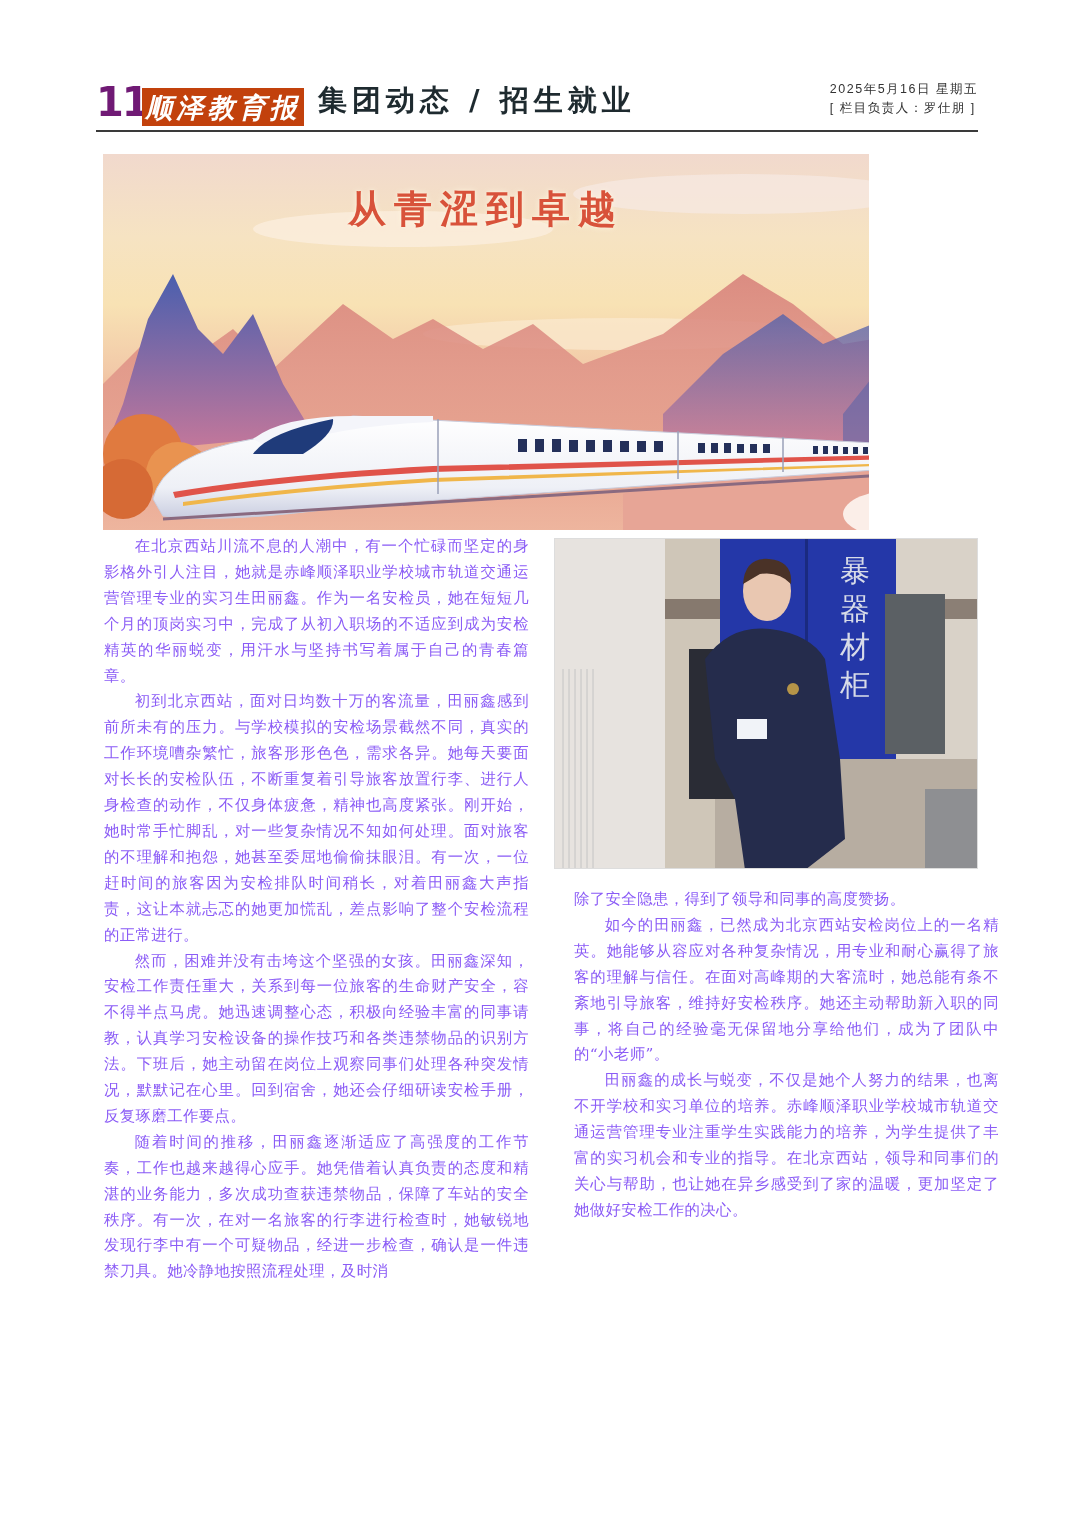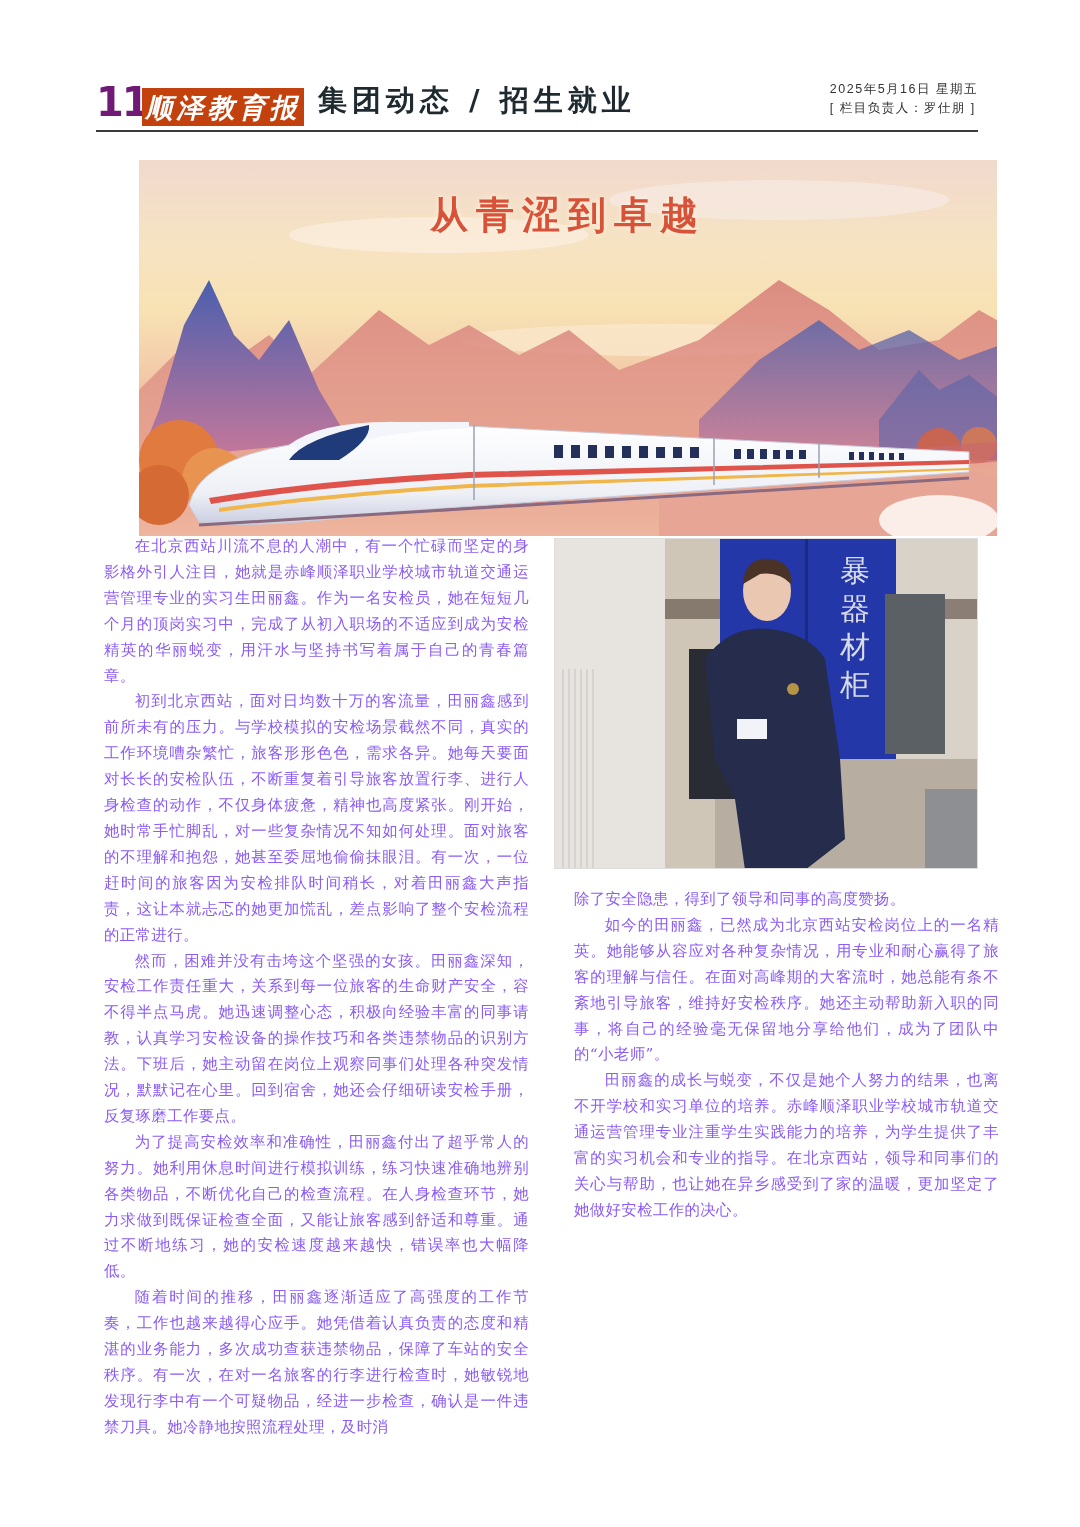--- a/index.html
+++ b/index.html
@@ -6,22 +6,22 @@
   html, body { width: 1080px; height: 1527px; background: #ffffff; overflow: hidden; }
   body { font-family: "DejaVu Serif", "Liberation Serif", serif; color: #2a2a2a; position: relative; }
 
   .masthead { position: absolute; left: 96px; top: 78px; width: 882px; height: 52px; }
   .page-num { position: absolute; left: 0; top: 4px; font-family: "DejaVu Sans", sans-serif; font-weight: bold; font-size: 40px; line-height: 40px; color: #701a75; letter-spacing: -2px; }
   .logo { position: absolute; left: 46px; top: 10px; width: 162px; height: 38px; background: #c2410c; color: #fff; font-family: "DejaVu Serif", serif; font-size: 27px; line-height: 40px; text-align: center; letter-spacing: 4px; font-style: italic; font-weight: bold; }
   .section { position: absolute; left: 222px; top: 4px; font-family: "DejaVu Sans", sans-serif; font-weight: bold; font-size: 29px; line-height: 36px; letter-spacing: 5px; color: #1e2a2f; }
   .date-block { position: absolute; right: 0; top: 2px; text-align: left; font-family: Liberation Sans, sans-serif; font-size: 12.5px; line-height: 19px; color: #333; letter-spacing: 1.5px; }
   .rule { position: absolute; left: 96px; top: 130px; width: 882px; height: 2px; background: #3a3a3a; }
 
-  .banner { position: absolute; left: 103px; top: 160px; width: 858px; height: 376px; overflow: hidden;
-    background: linear-gradient(180deg, #f1d9cd 0%, #f6e3c2 22%, #f8e2b4 40%, #f2c9a8 58%, #e9a888 72%, #e69a82 86%, #e7a392 100%); margin-left: 36px; }
+  .banner { position: absolute; left: 103px; top: 154px; width: 766px; height: 376px; overflow: hidden;
+    background: linear-gradient(180deg, #f1d9cd 0%, #f6e3c2 22%, #f8e2b4 40%, #f2c9a8 58%, #e9a888 72%, #e69a82 86%, #e7a392 100%); }
   .banner svg { position: absolute; left: 0; top: 0; }
   .banner-title { position: absolute; left: 0; width: 100%; text-align: center; font-family: "DejaVu Sans", sans-serif; font-weight: bold; color: #d8523a; text-shadow: 0 0 6px rgba(255,245,225,.9), 0 0 2px #fff3df; }
   .t1 { top: 30px; font-size: 38px; letter-spacing: 8px; }
   .t2 { top: 104px; font-size: 38px; letter-spacing: 6px; }
 
   .col { position: absolute; font-size: 15.4px; line-height: 25.9px; color: #8b5cf6; text-align: justify; letter-spacing: 0.4px; }
   .col p { text-indent: 2em; }
   .col p.cont { text-indent: 0; }
   .col-left { left: 104px; top: 534px; width: 425px; }
   .col-right { left: 553px; top: 887px; width: 425px; margin-left: 21px; }
@@ -112,21 +112,20 @@
     <line x1="680" y1="283" x2="680" y2="318" stroke="#9aa0b8" stroke-width="1.5"></line>
     <line x1="60" y1="365" x2="830" y2="318" stroke="#8a6a80" stroke-width="3"></line>
   </svg>
   <div class="banner-title t1">从青涩到卓越</div>
 </div>
 
 <div class="col col-left">
   <p>在北京西站川流不息的人潮中，有一个忙碌而坚定的身影格外引人注目，她就是赤峰顺泽职业学校城市轨道交通运营管理专业的实习生田丽鑫。作为一名安检员，她在短短几个月的顶岗实习中，完成了从初入职场的不适应到成为安检精英的华丽蜕变，用汗水与坚持书写着属于自己的青春篇章。</p>
   <p>初到北京西站，面对日均数十万的客流量，田丽鑫感到前所未有的压力。与学校模拟的安检场景截然不同，真实的工作环境嘈杂繁忙，旅客形形色色，需求各异。她每天要面对长长的安检队伍，不断重复着引导旅客放置行李、进行人身检查的动作，不仅身体疲惫，精神也高度紧张。刚开始，她时常手忙脚乱，对一些复杂情况不知如何处理。面对旅客的不理解和抱怨，她甚至委屈地偷偷抹眼泪。有一次，一位赶时间的旅客因为安检排队时间稍长，对着田丽鑫大声指责，这让本就忐忑的她更加慌乱，差点影响了整个安检流程的正常进行。</p>
   <p>然而，困难并没有击垮这个坚强的女孩。田丽鑫深知，安检工作责任重大，关系到每一位旅客的生命财产安全，容不得半点马虎。她迅速调整心态，积极向经验丰富的同事请教，认真学习安检设备的操作技巧和各类违禁物品的识别方法。下班后，她主动留在岗位上观察同事们处理各种突发情况，默默记在心里。回到宿舍，她还会仔细研读安检手册，反复琢磨工作要点。</p>
-  <p>为了提高安检效率和准确性，田丽鑫付出了超乎常人的努力。她利用休息时间进行模拟训练，练习快速准确地辨别各类物品，不断优化自己的检查流程。在人身检查环节，她力求做到既保证检查全面，又能让旅客感到舒适和尊重。通过不断地练习，她的安检速度越来越快，错误率也大幅降低。</p>
   <p>随着时间的推移，田丽鑫逐渐适应了高强度的工作节奏，工作也越来越得心应手。她凭借着认真负责的态度和精湛的业务能力，多次成功查获违禁物品，保障了车站的安全秩序。有一次，在对一名旅客的行李进行检查时，她敏锐地发现行李中有一个可疑物品，经进一步检查，确认是一件违禁刀具。她冷静地按照流程处理，及时消</p>
 </div>
 
 <div class="photo">
   <svg width="424" height="331" viewBox="0 0 424 331">
     <rect x="0" y="0" width="424" height="331" fill="#d9d2c8"></rect>
     <rect x="0" y="0" width="110" height="331" fill="#e7e3df"></rect>
     <g stroke="#c4c4c4" stroke-width="1">
       <line x1="8" y1="130" x2="8" y2="330"></line>
         <line x1="14" y1="130" x2="14" y2="330"></line>

